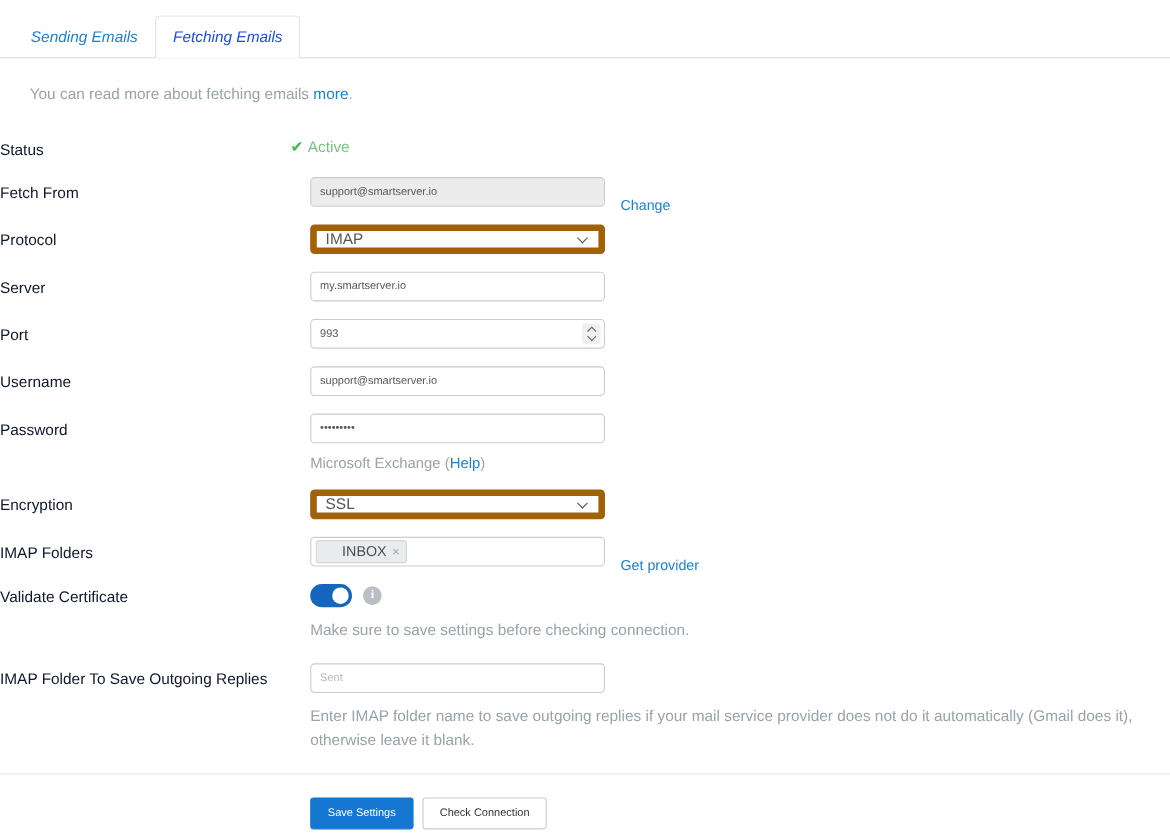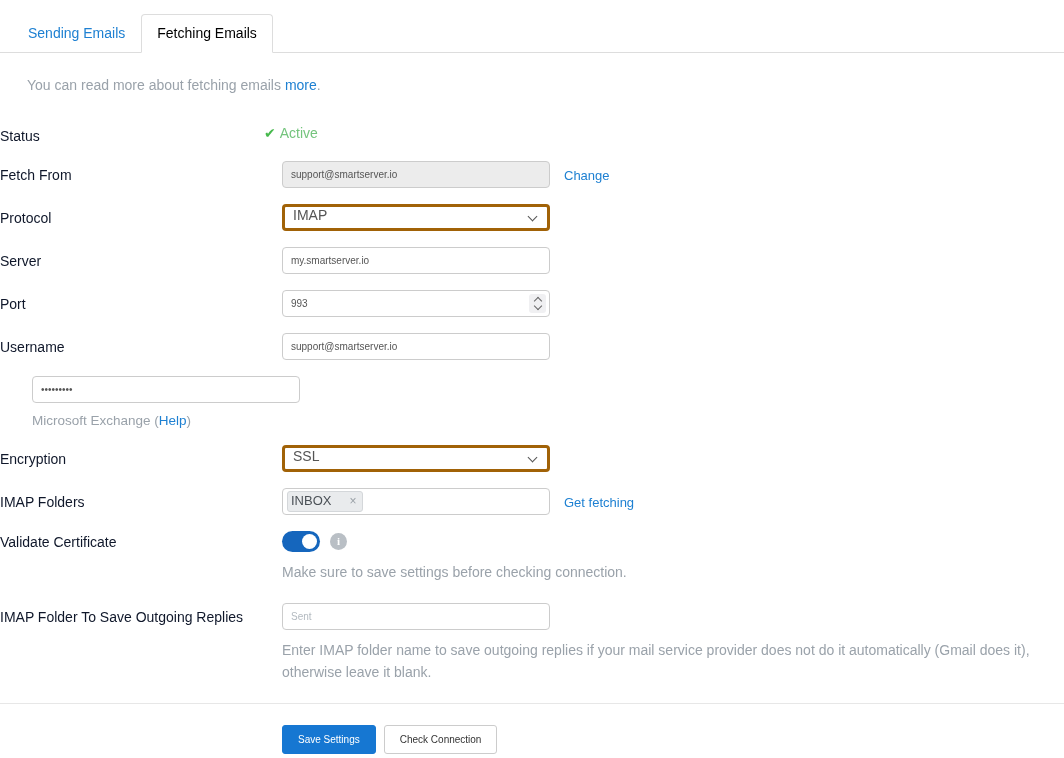--- a/index.html
+++ b/index.html
@@ -13,25 +13,25 @@
 
   
   .tabbar {
     display: flex; align-items: flex-end;
     margin-top: 14px; padding-left: 12px;
     border-bottom: 1px solid #ddd;
   }
   .tab {
     padding: 10px 15px; font-size: 14px; line-height: 17px;
     border: 1px solid transparent; border-radius: 4px 4px 0 0;
-    margin-bottom: -1px; cursor: pointer; white-space: nowrap;
+    margin-bottom: -1px; cursor: pointer; white-space: nowrap; font-style: italic;
   }
   .tab.inactive { color: #1e80d2; }
   .tab.active {
-    color: #000000; background: #fff;
+    color: #1d4ed8; background: #fff;
     border-color: #ddd; border-bottom-color: #fff;
     cursor: default;
   }
 
   
   .intro { margin: 24px 0 28px 27px; color: #9aa2aa; line-height: 17px; }
 
   
   .form-row { display: flex; margin-bottom: 16px; }
   .form-label {
@@ -42,26 +42,26 @@
 
   .text-input {
     width: 268px; height: 27px;
     border: 1px solid #ccc; border-radius: 4px;
     padding: 0 8px; font-family: "Liberation Sans", sans-serif;
     font-size: 10px; color: #555; background: #fff; outline: none;
   }
   .text-input::placeholder { color: #b3bac0; opacity: 1; }
   .text-input.disabled { background: #ececec; cursor: not-allowed; }
 
-  .inline-action { position: absolute; left: 282px; top: 7px; white-space: nowrap; font-size: 13px; }
+  .inline-action { position: absolute; left: 282px; top: 18px; white-space: nowrap; font-size: 13px; }
 
   
   .select {
-    width: 268px; height: 27px; border: 3px solid #a16207; border-radius: 4px;
-    padding: 0 24px 0 8px; display: flex; align-items: flex-start;
+    width: 268px; height: 27px; border: 6px solid #a16207; border-radius: 4px;
+    padding: 0 24px 0 8px; display: flex; align-items: flex-end;
     color: #555; background: #fff; cursor: pointer; position: relative;
   }
   .select-chevron {
     position: absolute; right: 11px; top: 50%;
     width: 7px; height: 7px;
     border-right: 1.6px solid #555; border-bottom: 1.6px solid #555;
     transform: translateY(-72%) rotate(45deg);
   }
 
   
@@ -80,23 +80,23 @@
   .hint { margin-top: 9px; color: #9aa2aa; line-height: 17px; font-size: 13.5px; }
   .helper { margin-top: 9px; color: #9aa2aa; line-height: 22px; }
   .helper.wide { width: 776px; }
 
   
   .tags-input {
     width: 268px; min-height: 27px; border: 1px solid #ccc; border-radius: 4px;
     padding: 2px 4px; display: flex; align-items: center; background: #fff; cursor: text;
   }
   .chip {
-    display: inline-flex; align-items: center; gap: 18px;
+    display: inline-flex; align-items: center; gap: 5px;
     background: #e9ebed; border: 1px solid #d4d7da; border-radius: 3px;
-    padding: 1px 6px 2px 3px; font-size: 13px; color: #4a5056; line-height: 16px;
+    padding: 1px 6px 2px 23px; font-size: 13px; color: #4a5056; line-height: 16px;
   }
   .chip-x { color: #9aa1a7; font-size: 12px; cursor: pointer; }
 
   
   .toggle {
     width: 38px; height: 21px; border-radius: 11px; background: #1566bd;
     position: relative; display: inline-block; vertical-align: middle; cursor: pointer;
   }
   .toggle-knob {
     position: absolute; right: 3px; top: 3px; width: 15px; height: 15px;
@@ -180,20 +180,21 @@
   </div>
 
   <div class="form-row">
     <div class="form-label">Username</div>
     <div class="control-col">
       <input class="text-input" value="support@smartserver.io" style="">
     </div>
   </div>
 
   <div class="form-row">
+    <div class="form-label">Password</div>
     <div class="control-col">
       <input class="text-input" value="•••••••••" style="">
       <div class="hint"><span>Microsoft Exchange (</span><a>Help</a><span>)</span></div>
     </div>
   </div>
 
   <div class="form-row">
     <div class="form-label">Encryption</div>
     <div class="control-col">
       <div class="select">
@@ -205,21 +206,21 @@
 
   <div class="form-row">
     <div class="form-label">IMAP Folders</div>
     <div class="control-col">
       <div class="tags-input">
         <span class="chip">
           <span>INBOX</span>
           <span class="chip-x">×</span>
         </span>
       </div>
-      <a class="inline-action">Get fetching</a>
+      <a class="inline-action">Get provider</a>
     </div>
   </div>
 
   <div class="form-row" style="margin-bottom:20px;">
     <div class="form-label" style="padding-top:3px;">Validate Certificate</div>
     <div class="control-col">
       <span class="toggle"><span class="toggle-knob"></span></span><span class="info-icon">i</span>
       <div class="helper">Make sure to save settings before checking connection.</div>
     </div>
   </div>

